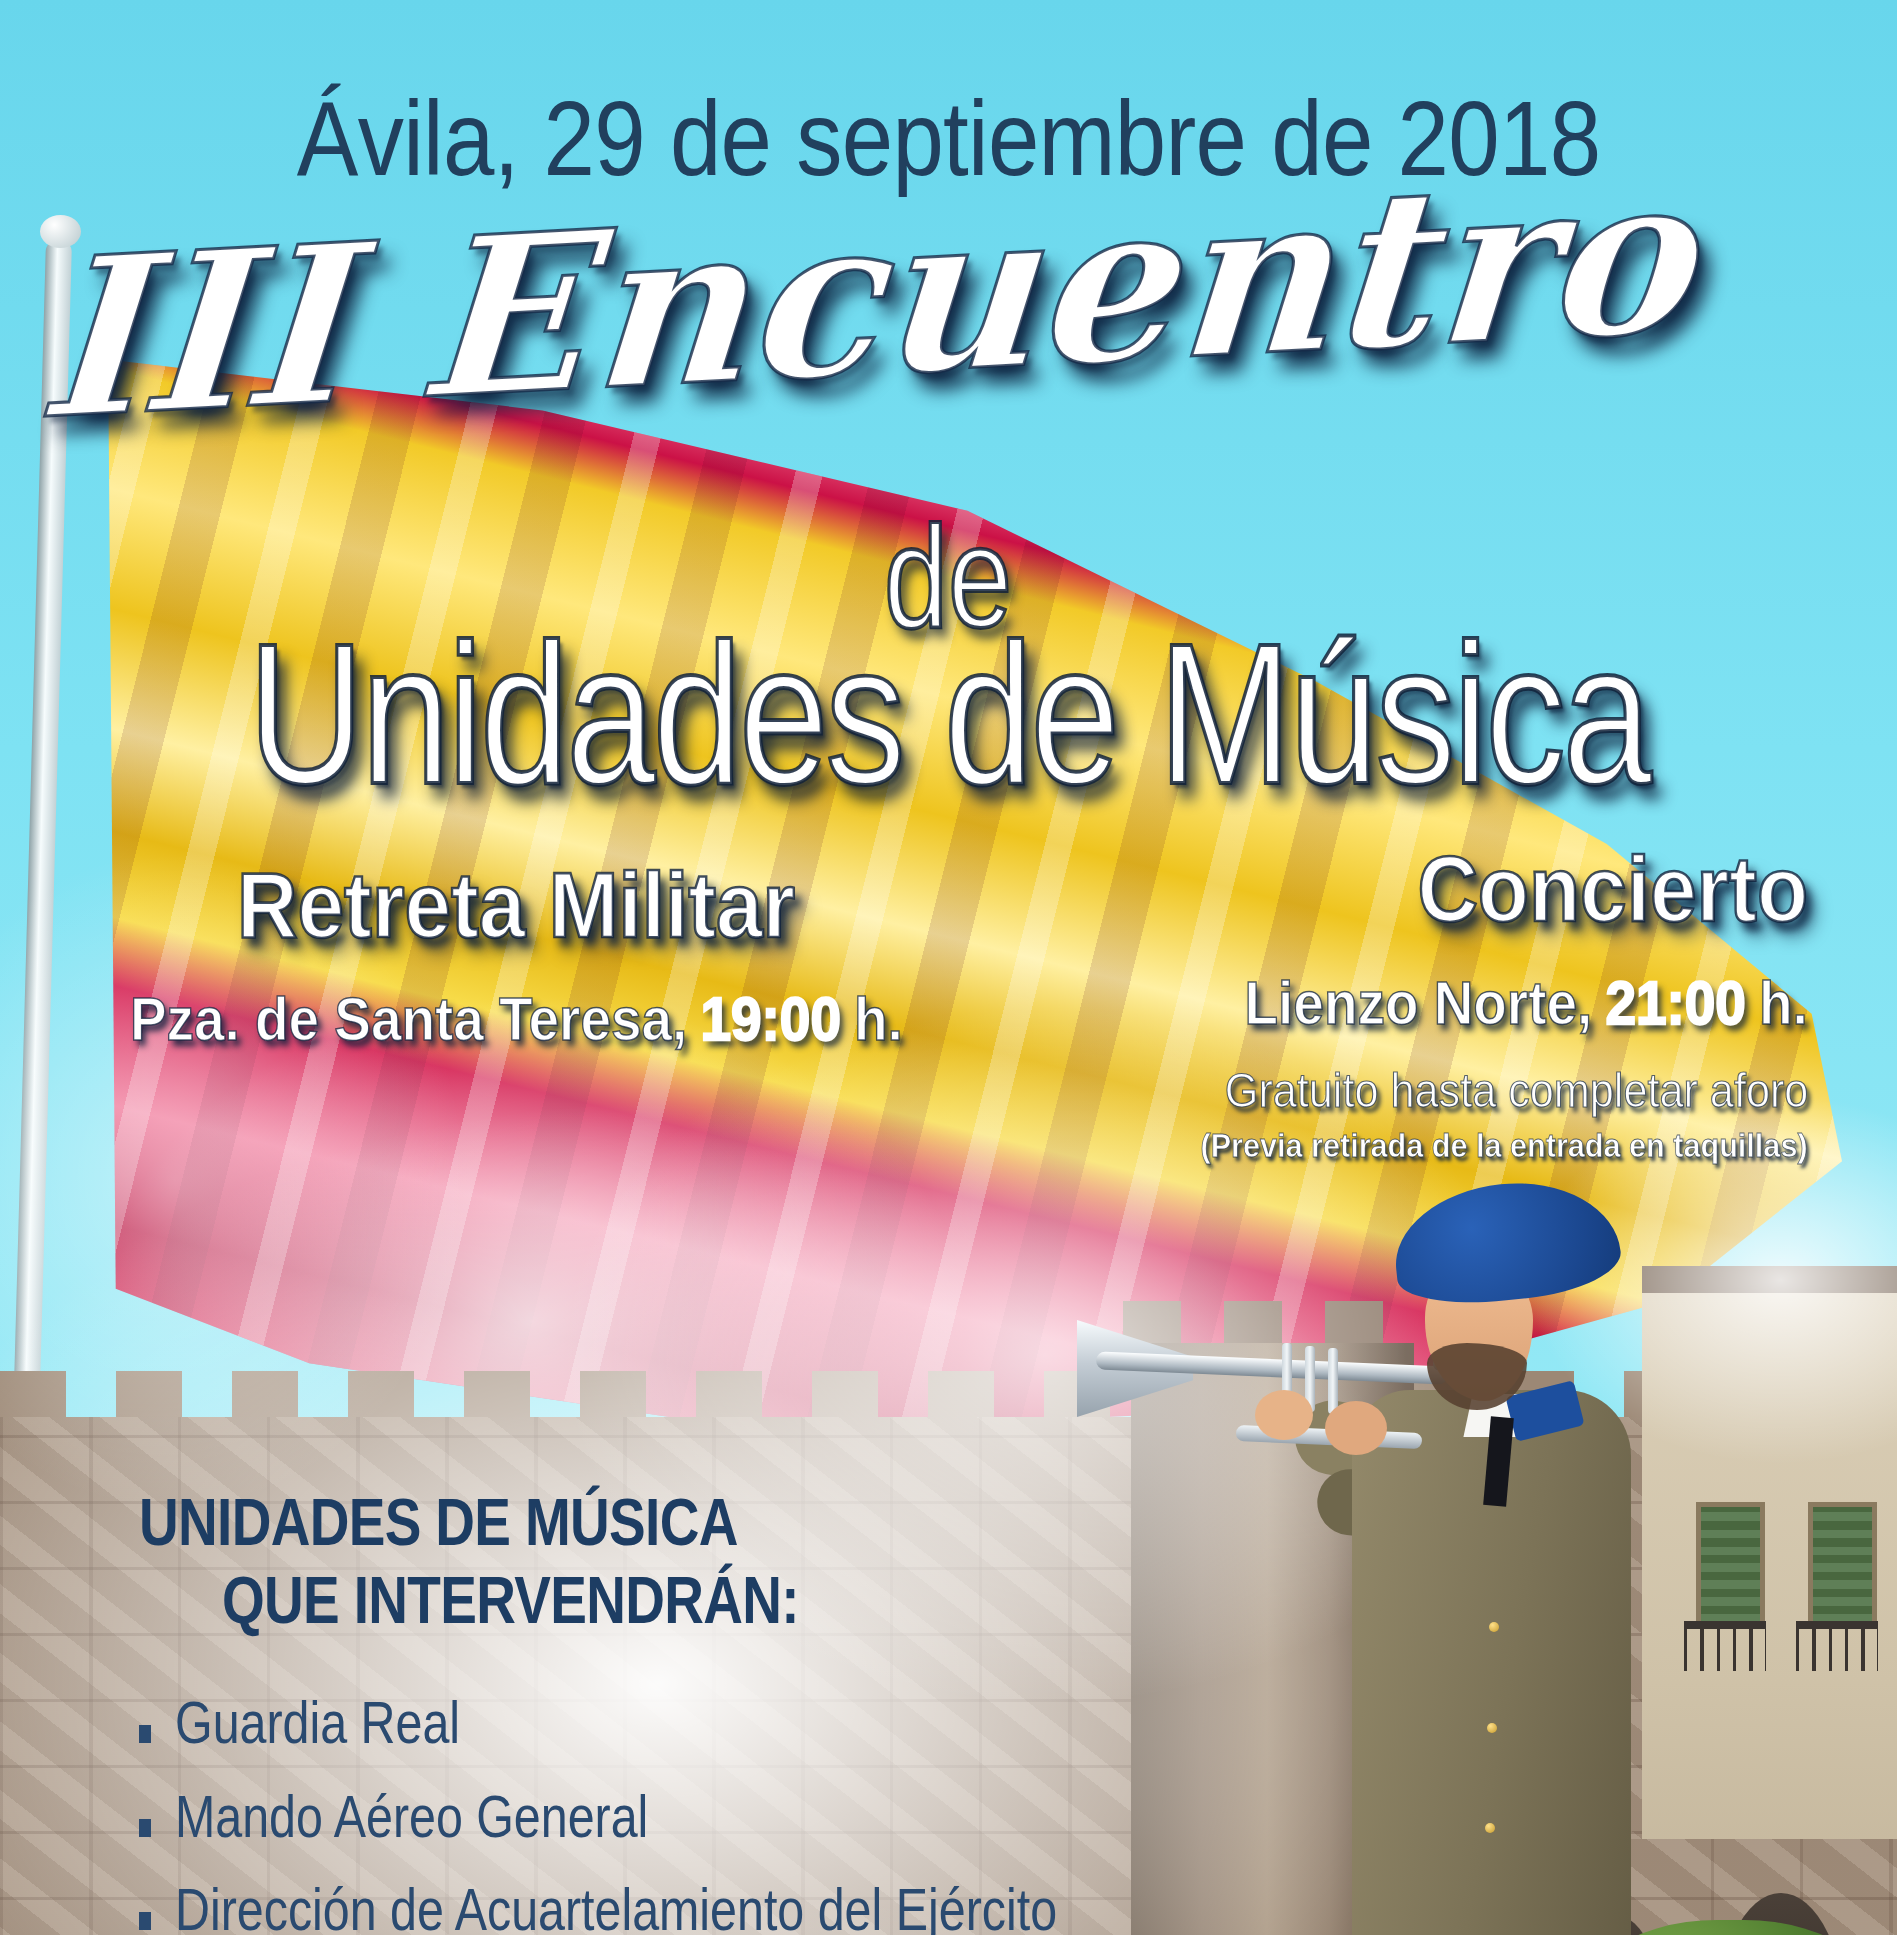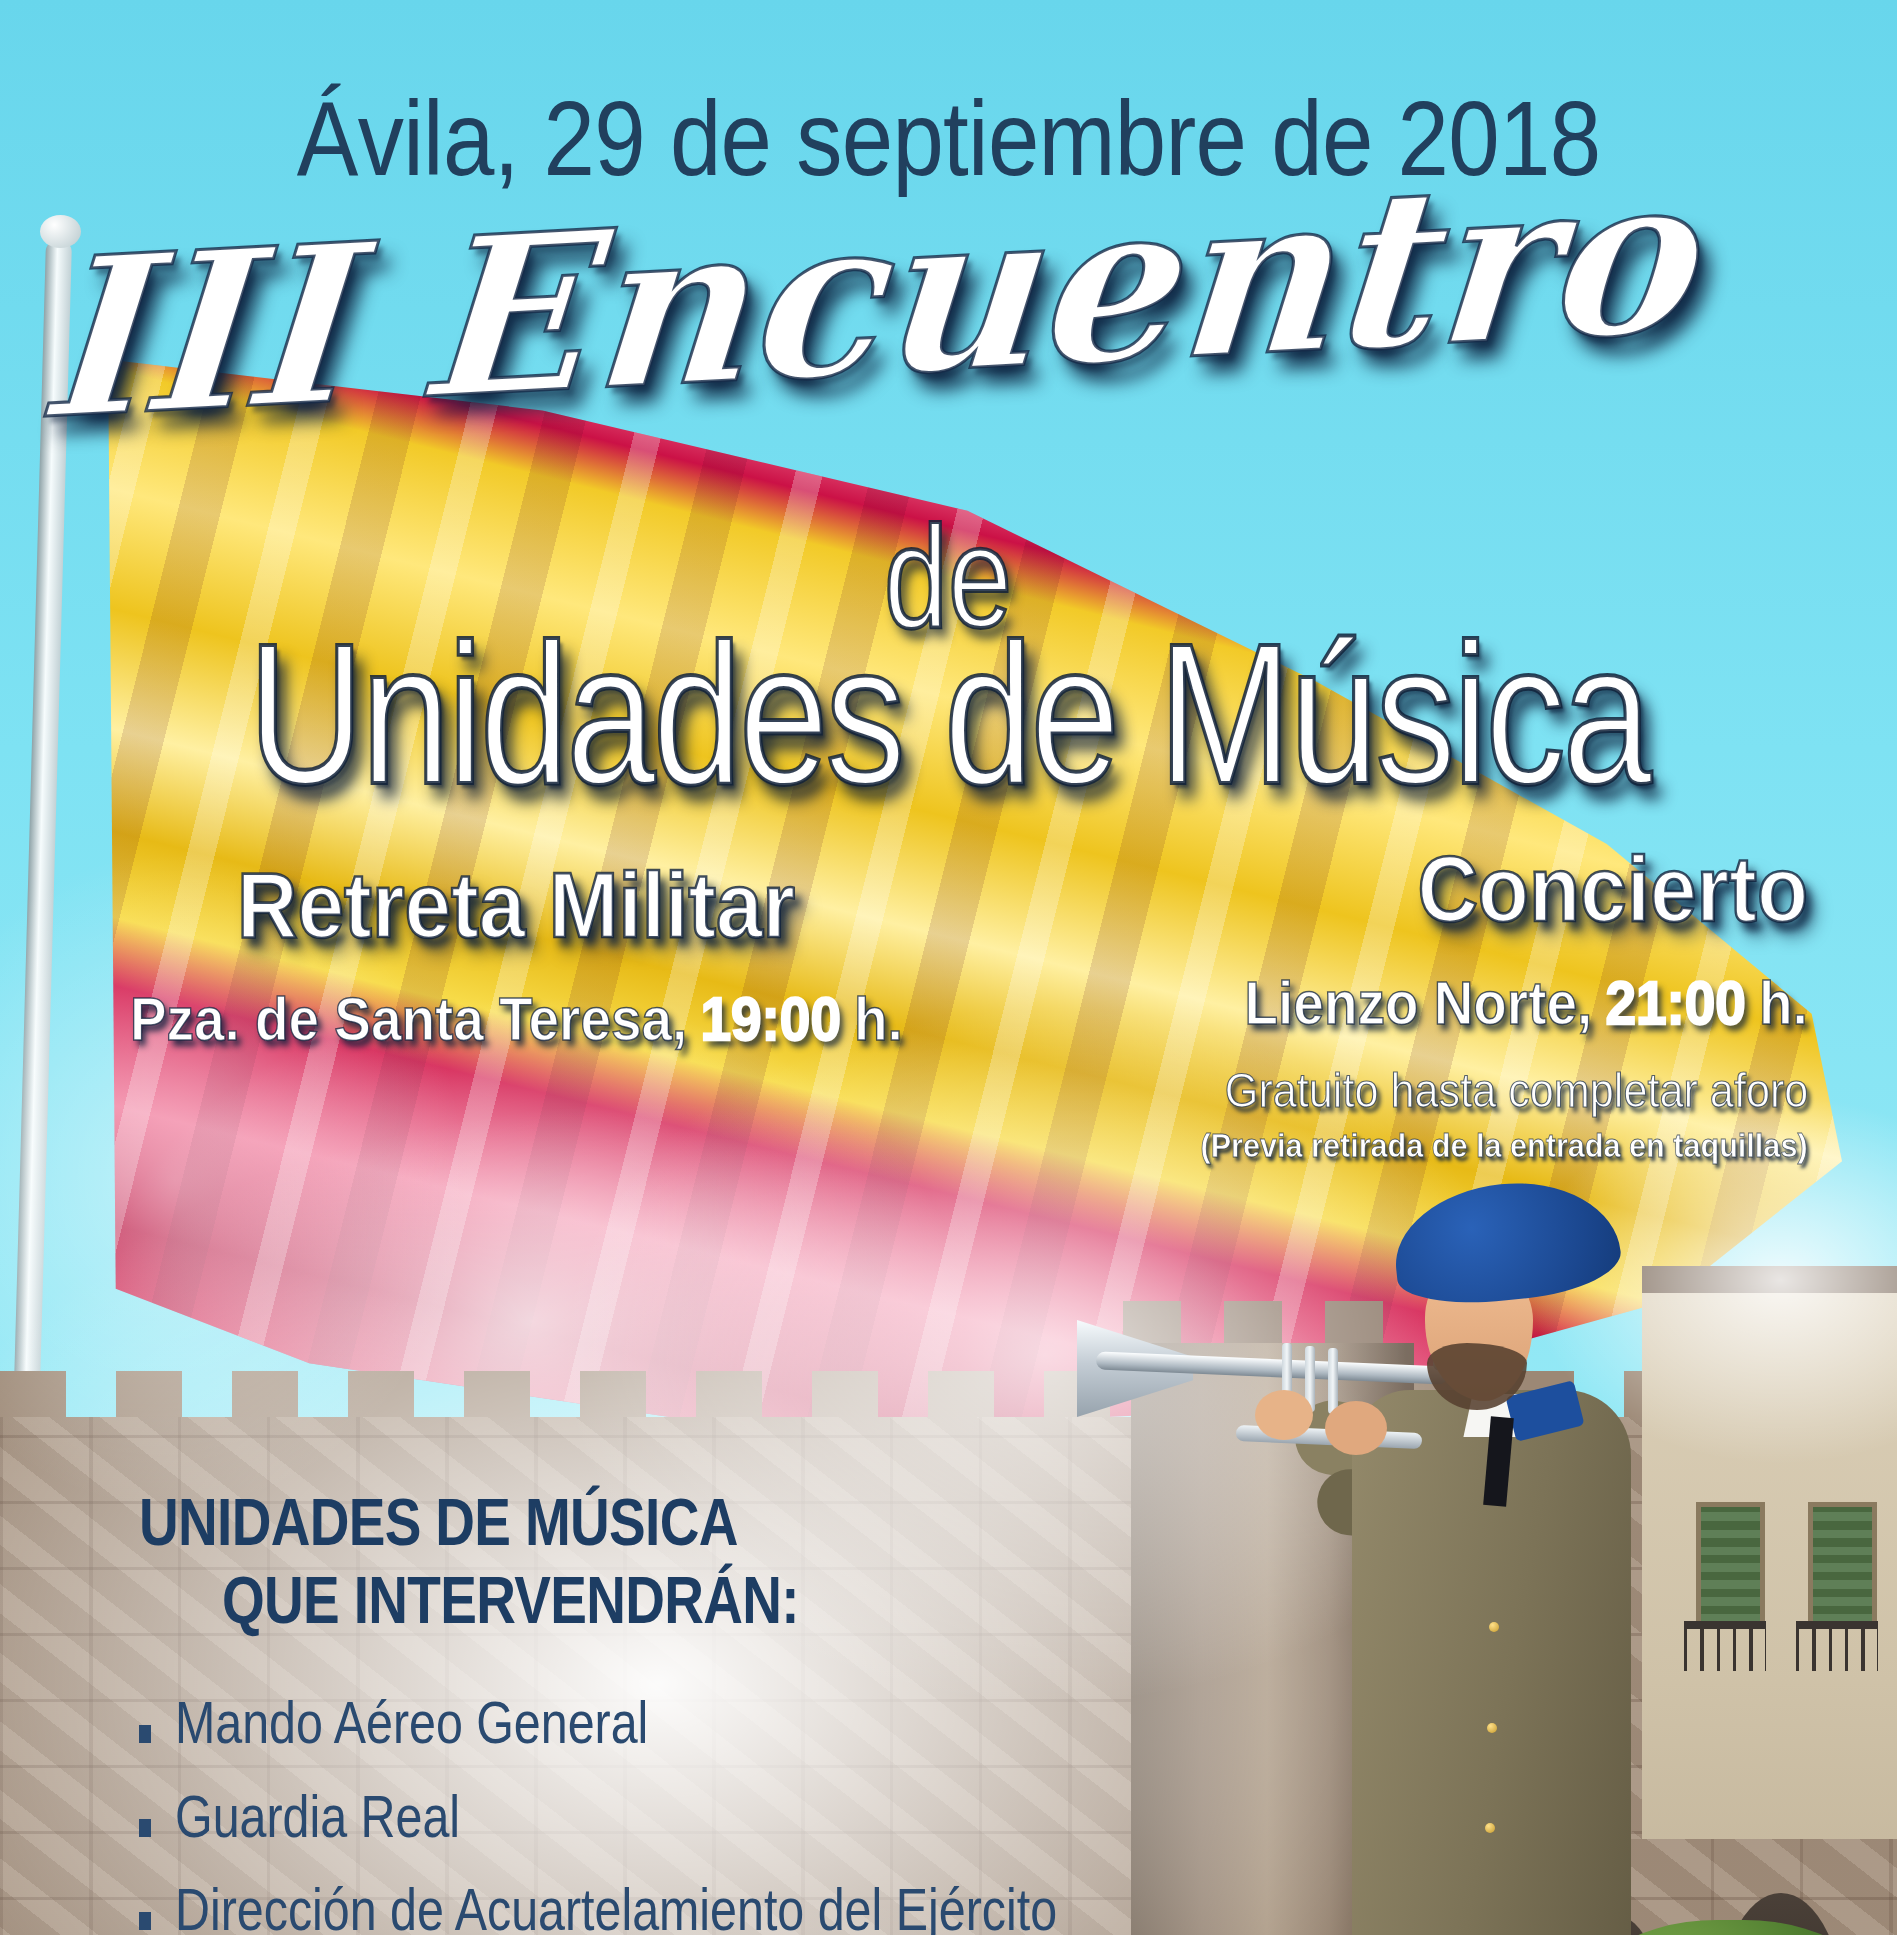--- a/index.html
+++ b/index.html
@@ -206,21 +206,21 @@
     <div class="ev-h"><span class="cond">Concierto</span></div>
     <div class="ev-l"><span class="cond"><span>Lienzo Norte,</span><span class="gap tstrong">21:00</span><span class="gap">h.</span></span></div>
     <div class="ev-n"><span class="cond">Gratuito hasta completar aforo</span></div>
     <div class="ev-d"><span class="cond">(Previa retirada de la entrada en taquillas)</span></div>
   </div>
 
   <div class="abs lineup">
     <div class="lu-h"><span class="cond">UNIDADES DE MÚSICA</span></div>
     <div class="lu-h lu-h2"><span class="cond">QUE INTERVENDRÁN:</span></div>
     <div class="lu-items">
+      <div class="lu-it"><span class="bullet"></span><span class="cond">Guardia Real</span></div>
       <div class="lu-it"><span class="bullet"></span><span class="cond">Mando Aéreo General</span></div>
-      <div class="lu-it"><span class="bullet"></span><span class="cond">Guardia Real</span></div>
       <div class="lu-it"><span class="bullet"></span><span class="cond">Dirección de Acuartelamiento del Ejército</span></div>
     </div>
 
   </div>
 
 </div>
 
 
 </body></html>

